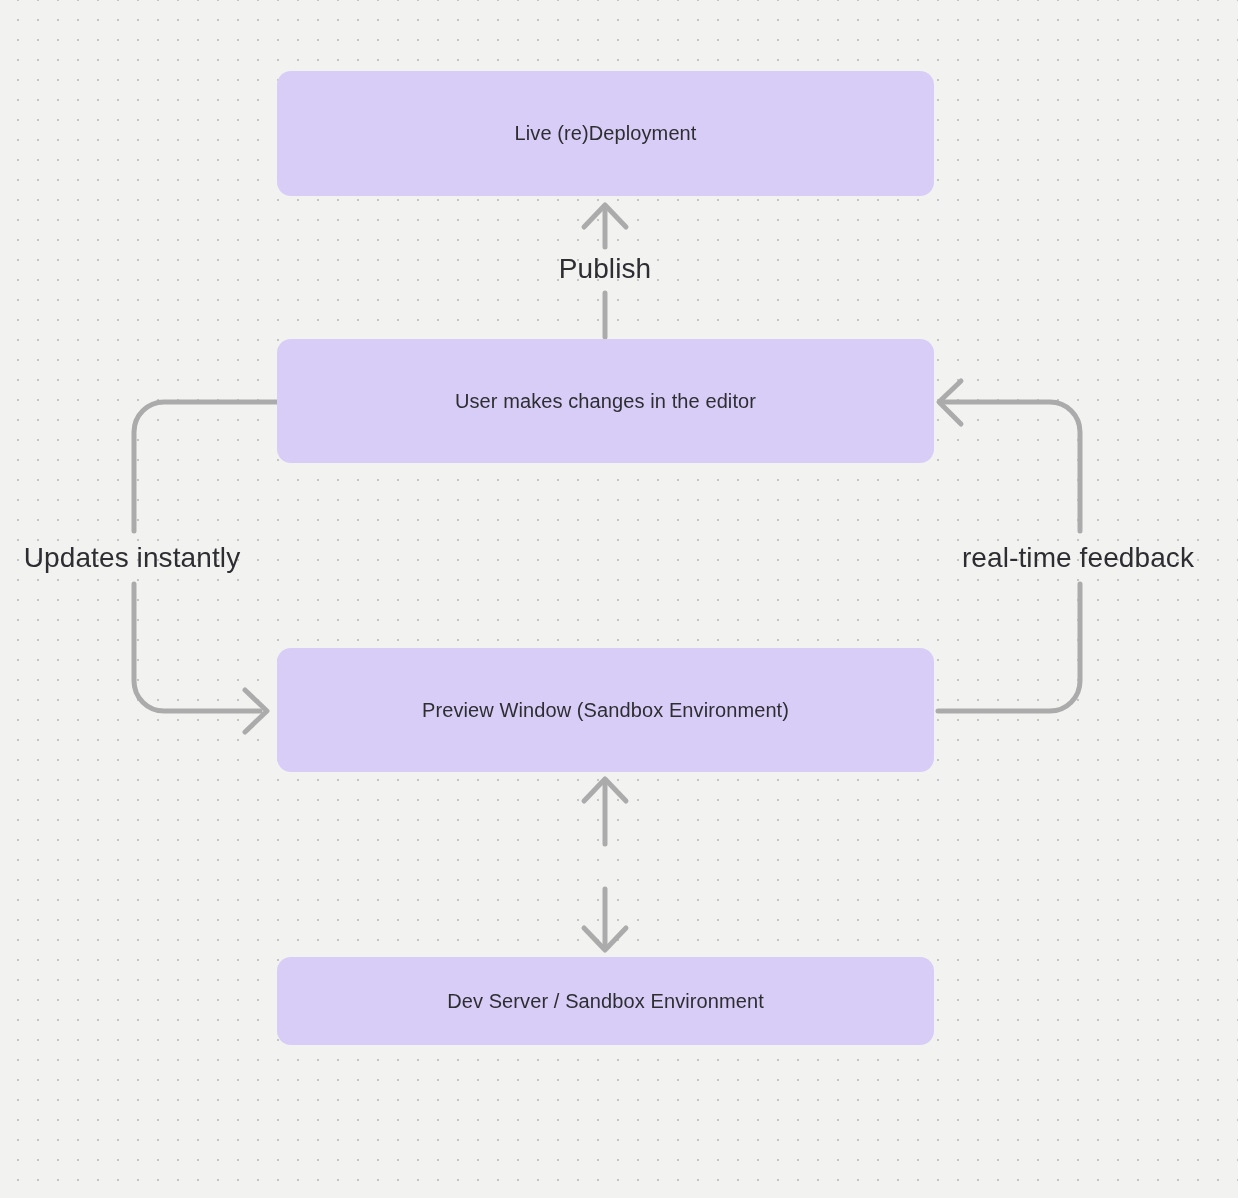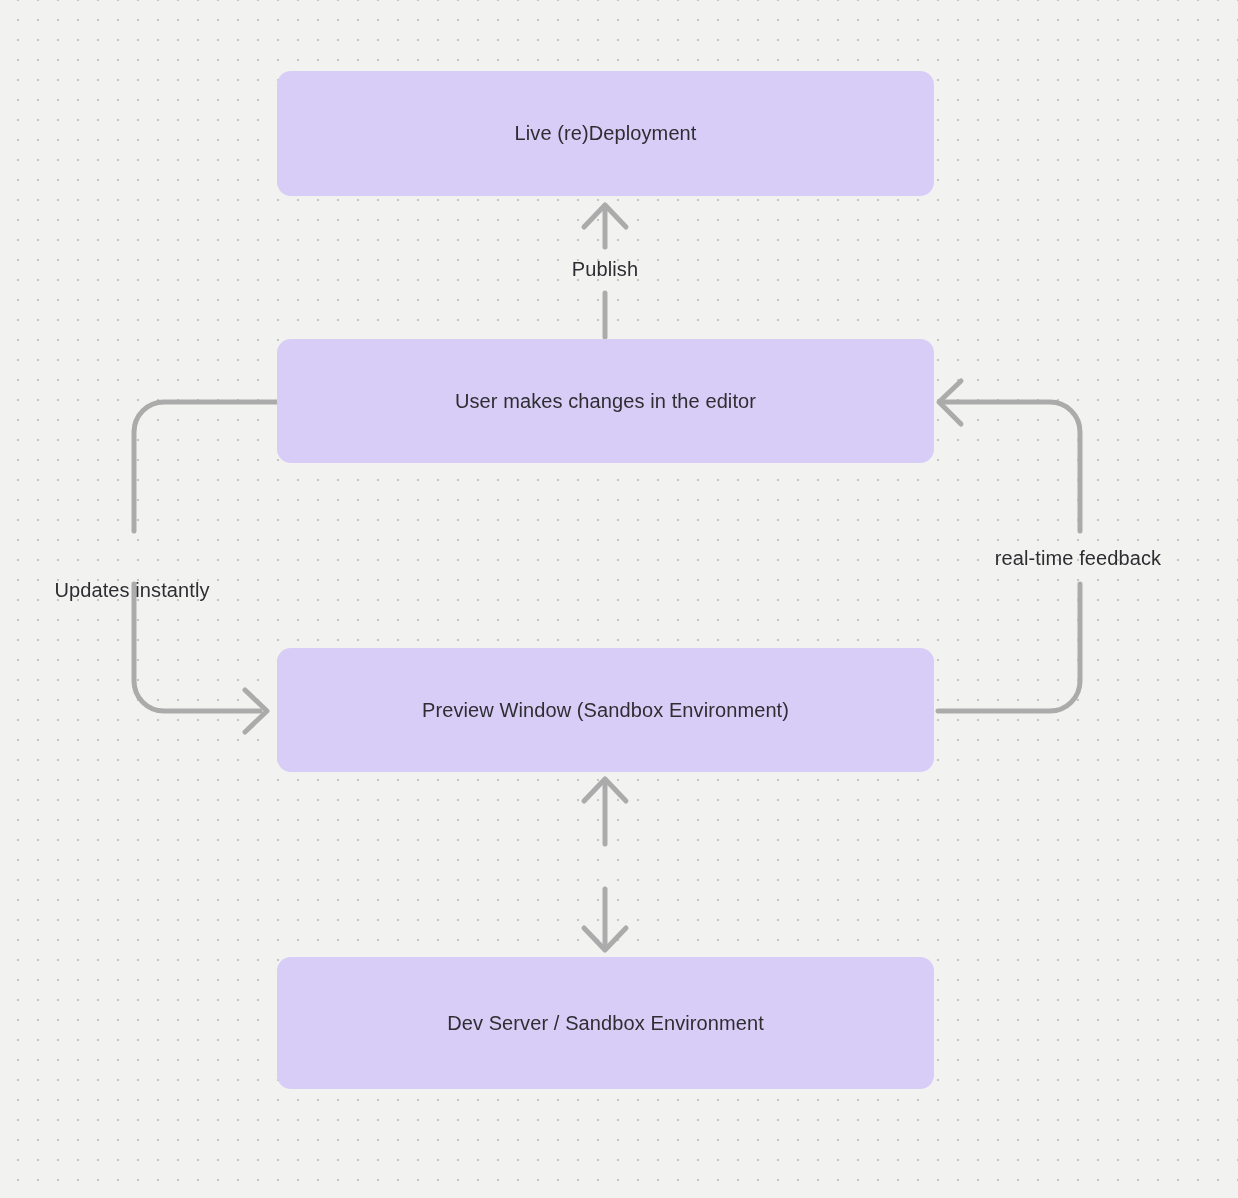--- a/index.html
+++ b/index.html
@@ -44,32 +44,32 @@
     justify-content: center;
   }
   .node span {
     font-size: 20px;
     color: #2e2e32;
     letter-spacing: 0.1px;
   }
   .n1 { top: 71px; }
   .n2 { top: 339px; height: 124px; }
   .n3 { top: 648px; height: 124px; justify-content: center; }
-  .n4 { top: 957px; height: 132px; text-align: right; }
+  .n4 { top: 957px; height: 88px; text-align: right; }
   .edge-label {
     position: absolute;
-    font-size: 20px;
+    font-size: 28px;
     color: #2e2e32;
     letter-spacing: 0.1px;
     text-align: center;
     transform: translate(-50%, -50%);
     white-space: nowrap;
   }
   .lbl-publish   { left: 605px;  top: 269px; }
-  .lbl-updates   { left: 132px;  top: 558px; margin-top: 32px; }
+  .lbl-updates   { left: 132px;  top: 558px; }
   .lbl-feedback  { left: 1078px; top: 558px; }
   .lbl-spunup    { left: 605px;  top: 866px; }
 </style>
 </head>
 <body>
 
 <div class="canvas">
 
   <svg class="edges-layer" viewBox="0 0 1238 1198">
 

